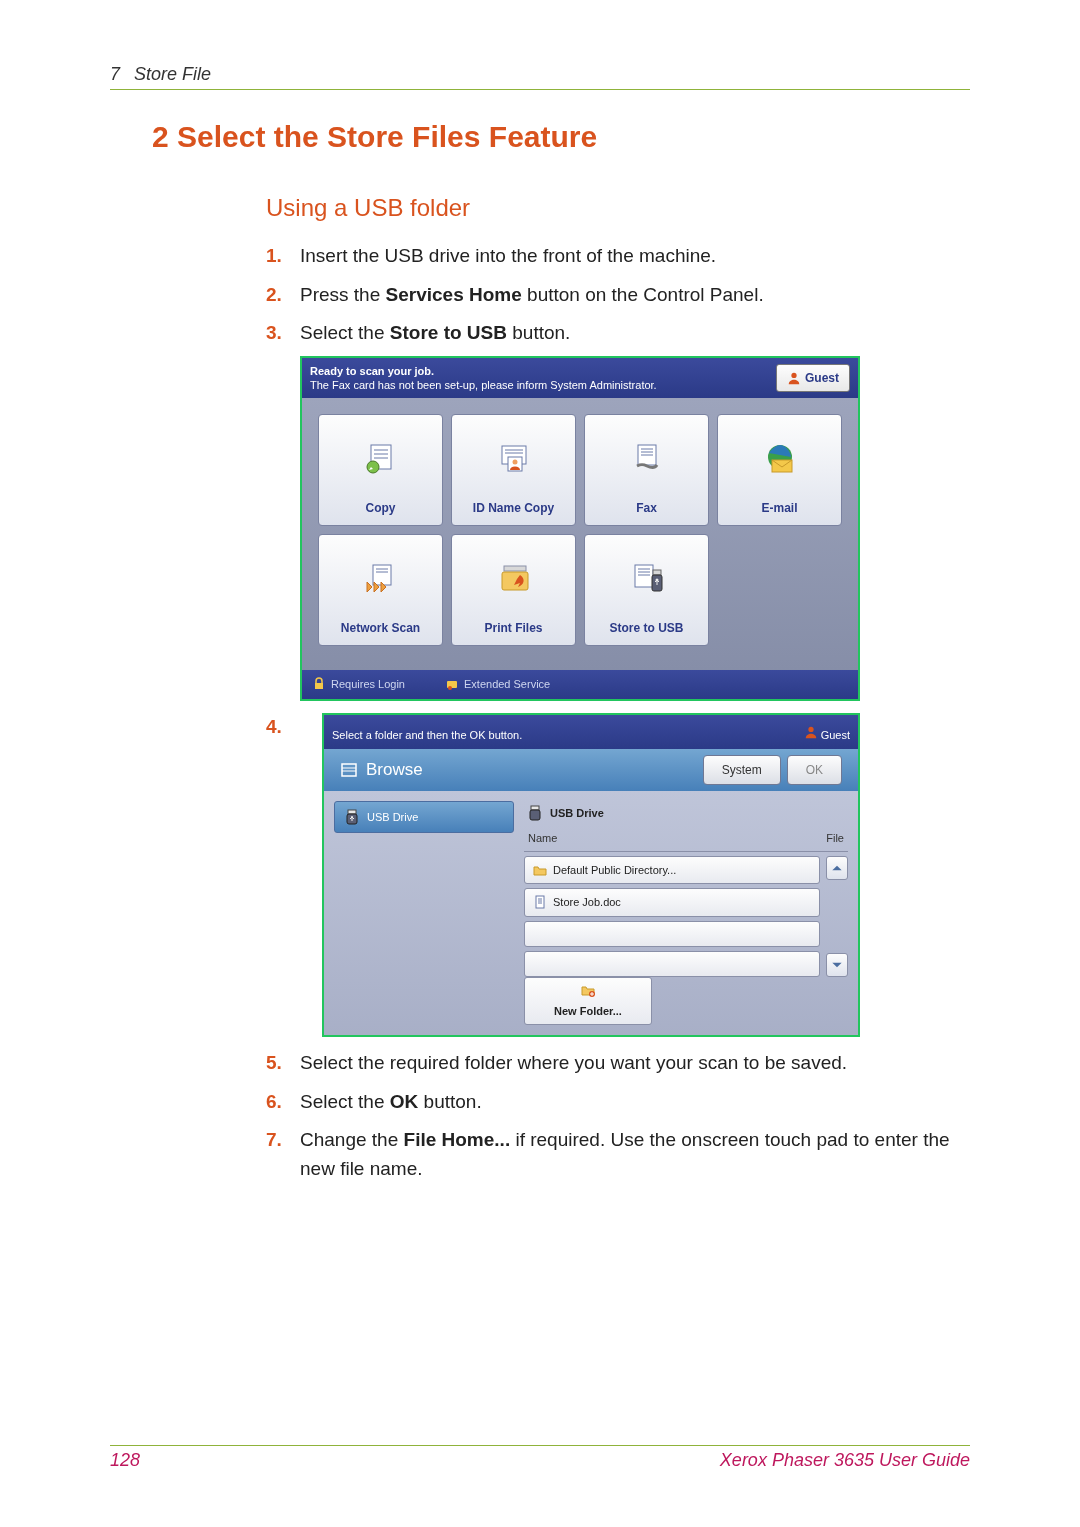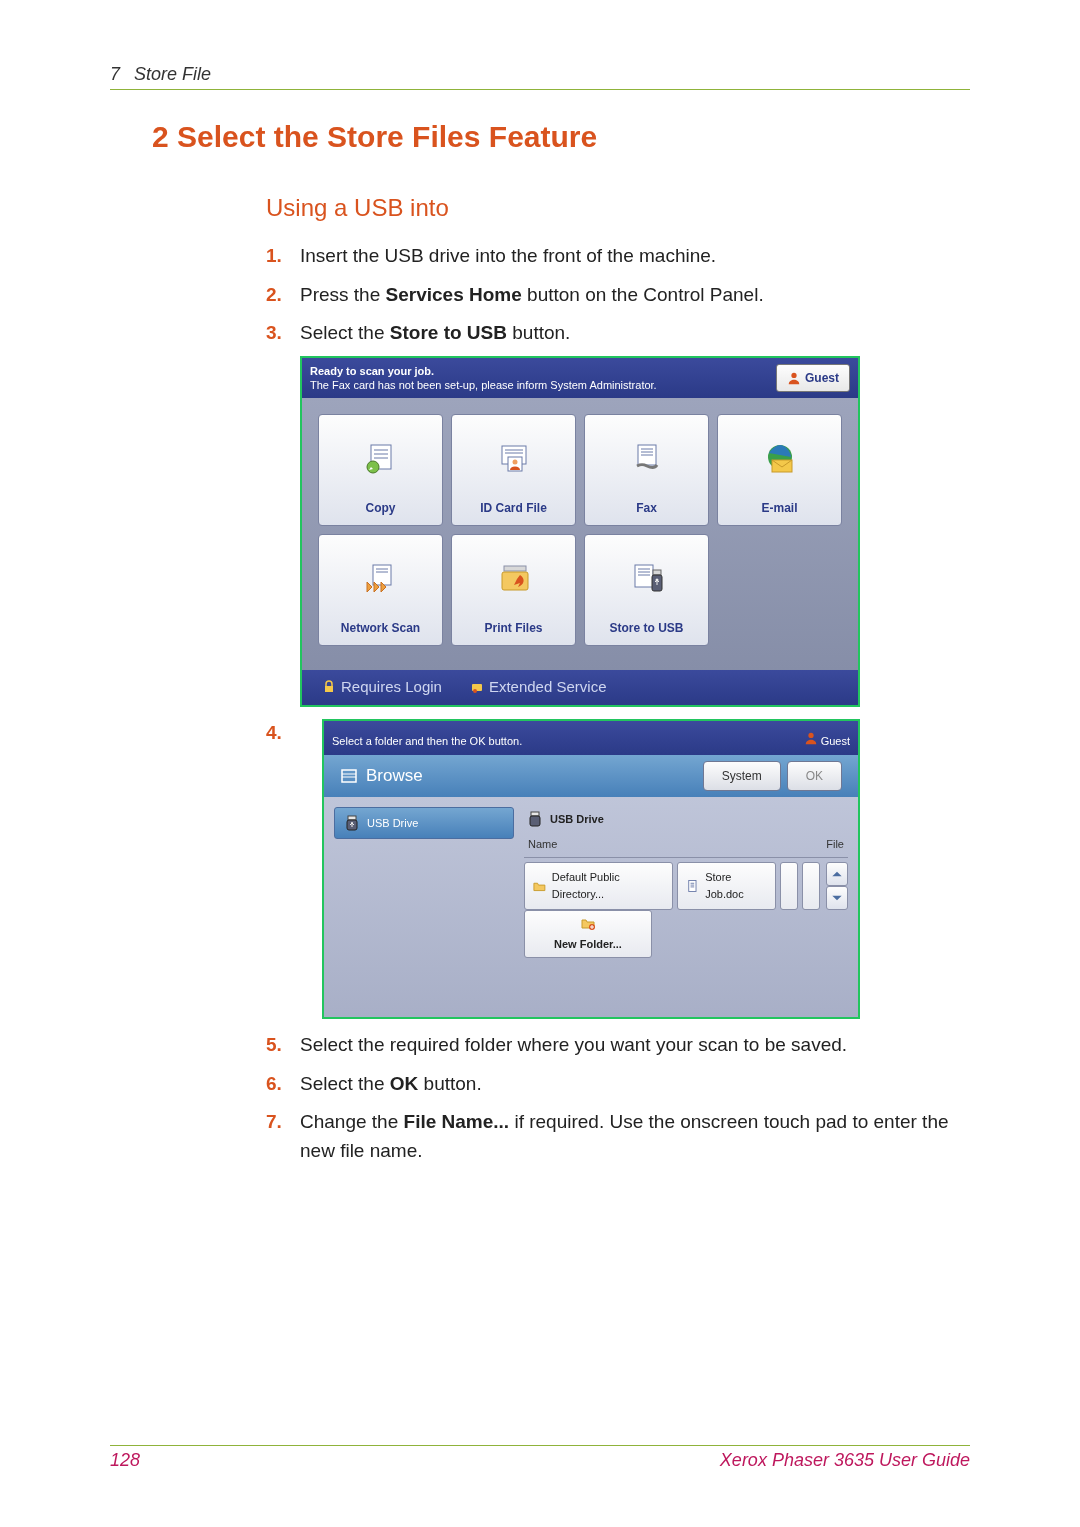--- a/index.html
+++ b/index.html
@@ -123,24 +123,24 @@
   .tile .icon-slot {
     flex: 1;
     display: flex;
     align-items: center;
     justify-content: center;
   }
   .tile.placeholder { visibility: hidden; }
   .ss-footer {
     background: linear-gradient(#3b4a9c,#2b3a87);
     color: #cfd6f0;
-    font-size: 15px;
-    padding: 6px 20px;
-    display: flex;
-    gap: 28px;
+    font-size: 11px;
+    padding: 6px 10px;
+    display: flex;
+    gap: 40px;
   }
   .ss-footer span { display: flex; align-items: center; gap: 5px; }
   
   .ss2-header {
     background: linear-gradient(#3b4a9c,#2b3a87);
     color: #fff;
     font-size: 11px;
     padding: 10px 8px 6px 8px;
     display: flex;
     justify-content: space-between;
@@ -196,21 +196,21 @@
     font-size: 11px; font-weight: 700; color: #222;
     padding: 3px 0 8px 2px;
   }
   .col-head {
     display: flex; font-size: 11px; color: #333;
     padding: 0 4px 4px 4px;
     border-bottom: 1px solid #8a90a8;
   }
   .col-head .c1 { flex: 1; }
   .file-area { display: flex; gap: 6px; margin-top: 4px; }
-  .file-rows { flex: 1; display: flex; flex-direction: row; gap: 4px; }
+  .file-rows { flex: 1; display: flex; flex-direction: column; gap: 4px; }
   .file-row {
     background: linear-gradient(#fdfdfd,#e8eaf0);
     border: 1px solid #8a90a8;
     border-radius: 3px;
     font-size: 11px;
     color: #222;
     padding: 5px 8px;
     display: flex;
     align-items: center;
     gap: 6px;
@@ -267,21 +267,21 @@
   <div class="header-row">
     <span class="header-num">7</span>
     <span class="header-txt">Store File</span>
   </div>
 
   <h2 class="h-section">
     <span>2</span>
     <span>Select the Store Files Feature</span>
   </h2>
 
-  <h3 class="h-sub">Using a USB into</h3>
+  <h3 class="h-sub">Using a USB folder</h3>
 
   <ol class="steps">
     <li>
       <span class="num">1.</span>
       <span>Insert the USB drive into the front of the machine.</span>
     </li>
     <li>
       <span class="num">2.</span>
       <span>Press the </span><span class="bold">Services Home</span><span> button on the Control Panel.</span>
     </li>
@@ -323,21 +323,21 @@
               <div class="icon-slot">
                   <svg class="ic" viewBox="0 0 40 34">
                     <rect x="8" y="4" width="24" height="18" fill="#fff" stroke="#6a7aa8"></rect>
                     <line x1="11" y1="8" x2="29" y2="8" stroke="#6a7aa8"></line>
                     <line x1="11" y1="11" x2="29" y2="11" stroke="#6a7aa8"></line>
                     <rect x="14" y="15" width="14" height="14" fill="#fff" stroke="#6a7aa8"></rect>
                     <circle cx="21" cy="20" r="2.5" fill="#f0a060"></circle>
                     <path d="M16 28c0-2 2-3.5 5-3.5s5 1.5 5 3.5" fill="#d9531e"></path>
                   </svg>
                 </div>
-              <span>ID Card File</span>
+              <span>ID Name Copy</span>
             </div>
             <div class="tile">
               <div class="icon-slot">
                   <svg class="ic" viewBox="0 0 40 34">
                     <rect x="11" y="3" width="18" height="20" fill="#fff" stroke="#6a7aa8"></rect>
                     <line x1="14" y1="7" x2="26" y2="7" stroke="#6a7aa8"></line>
                     <line x1="14" y1="10" x2="26" y2="10" stroke="#6a7aa8"></line>
                     <line x1="14" y1="13" x2="26" y2="13" stroke="#6a7aa8"></line>
                     <path d="M10 24c4-2 6-2 10 0 4 2 8 2 10-1" stroke="#777" fill="none" stroke-width="3"></path>
                   </svg>
@@ -517,21 +517,21 @@
     <li>
       <span class="num">5.</span>
       <span>Select the required folder where you want your scan to be saved.</span>
     </li>
     <li>
       <span class="num">6.</span>
       <span>Select the </span><span class="bold">OK</span><span> button.</span>
     </li>
     <li>
       <span class="num">7.</span>
-      <span>Change the </span><span class="bold">File Name...</span><span> if required. Use the onscreen touch pad to enter the new file name.</span>
+      <span>Change the </span><span class="bold">File Home...</span><span> if required. Use the onscreen touch pad to enter the new file name.</span>
     </li>
   </ol>
 
   <div class="footer">
     <span>128</span>
     <span>Xerox Phaser 3635 User Guide</span>
   </div>
 </div>
 
 </body></html>

